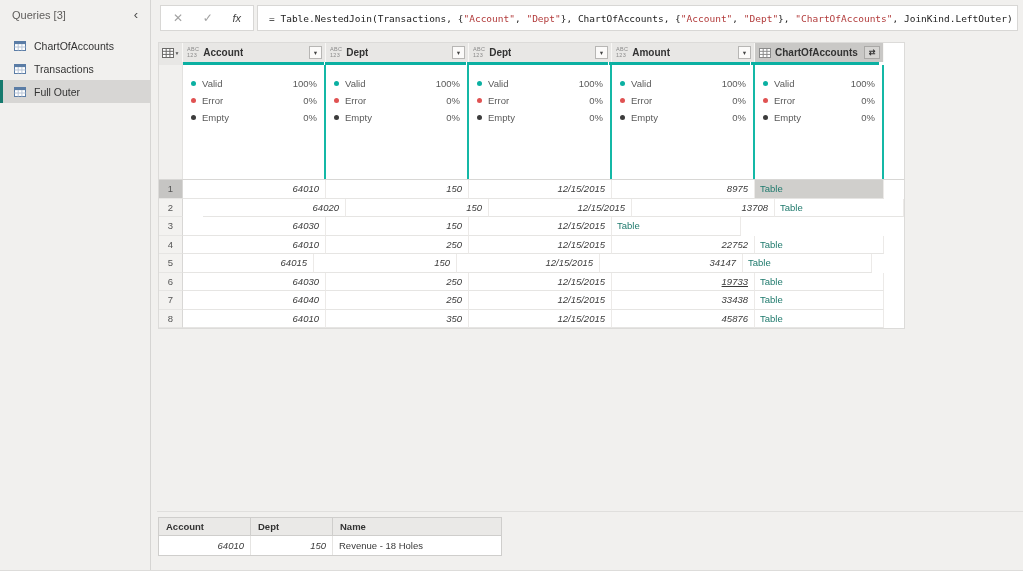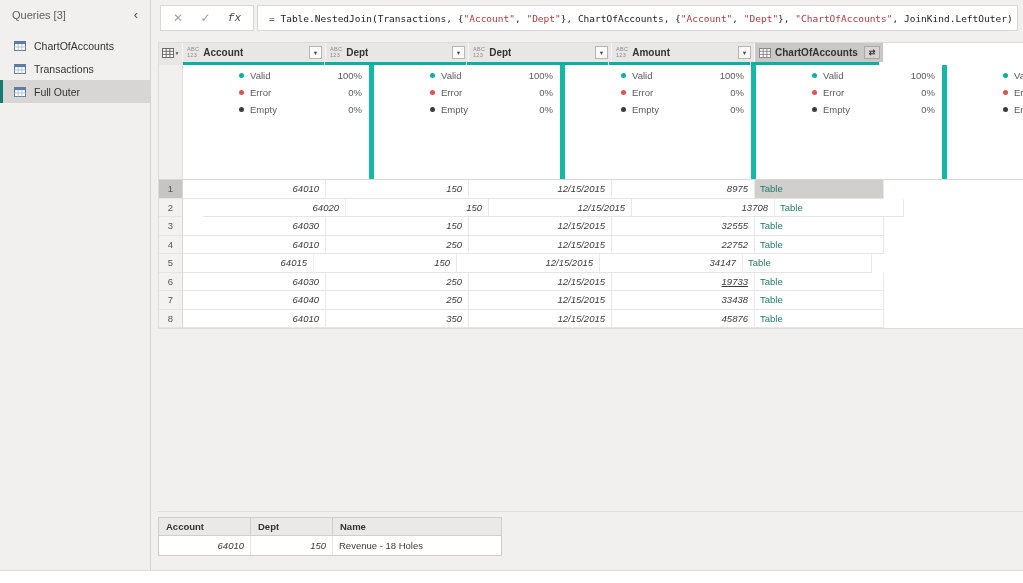--- a/index.html
+++ b/index.html
@@ -17,21 +17,21 @@
   .sb-item svg { flex:0 0 auto; }
 
   
   .main { position:absolute; left:157px; top:0; right:0; height:570px; }
 
   
   .formula-bar { position:absolute; left:3px; top:5px; right:5px; height:26px; display:flex; }
   .fx-buttons { width:94px; background:#fff; border:1px solid #d8d7d5; display:flex; align-items:center; justify-content:space-between; padding:0 12px; margin-right:3px; }
   .fx-x { color:#a2a2a2; font-size:12px; cursor:pointer; }
   .fx-check { color:#a2a2a2; font-size:12px; cursor:pointer; }
-  .fx-fx { color:#444; font-size:11px; font-style:italic; font-family:Liberation Mono, monospace; cursor:pointer; }
+  .fx-fx { color:#444; font-size:11px; font-style:italic; font-family:Liberation Sans, sans-serif; cursor:pointer; }
   .formula-input { flex:1; background:#fff; border:1px solid #d8d7d5; display:flex; align-items:center; padding:0 11px; font-family:"DejaVu Sans Mono","Liberation Mono",monospace; font-size:9.5px; color:#222; white-space:pre; overflow:hidden; }
   .formula-input .str { color:#b23b3b; }
 
   
   .grid { position:absolute; left:1px; top:42px; border:1px solid #dcdbd9; background:#fff; }
   .g-header { display:flex; height:19px; }
   .g-corner { width:24px; background:#e8e7e5; border-right:1px solid #f8f7f5; display:flex; align-items:center; justify-content:center; gap:1px; cursor:pointer; }
   .g-corner .dd { font-size:5px; color:#555; }
   .g-hcell { position:relative; background:#e8e7e5; border-right:1px solid #f8f7f5; display:flex; align-items:center; padding:0 20px 0 4px; font-size:10px; font-weight:600; color:#333; cursor:pointer; overflow:hidden; }
   .g-hcell.selcol { background:#c9c8c6; font-weight:700; }
@@ -40,21 +40,21 @@
   .fbtn { position:absolute; right:3px; top:3px; width:13px; height:13px; background:#fbfaf9; border:1px solid #b7b6b4; display:flex; align-items:center; justify-content:center; font-size:5.5px; color:#444; cursor:pointer; }
   .ebtn { position:absolute; right:3px; top:3px; width:16px; height:13px; background:#d6d5d3; border:1px solid #a9a8a6; display:flex; align-items:center; justify-content:center; font-size:8px; color:#333; cursor:pointer; }
   .hicon-table { margin-right:4px; display:flex; }
 
   .g-quality { display:flex; height:3px; background:#fff; }
   .g-quality .q-gut { width:24px; background:#e8e7e5; }
   .q-seg { background:#0bb0a2; border-right:1px solid #fff; }
 
   .g-stats { display:flex; height:115px; border-bottom:1px solid #d8d7d5; }
   .g-stats .s-gut { width:24px; background:#f1f0ee; border-right:1px solid #e3e2e0; }
-  .scell { background:#fff; border-right:5px solid #14b8a6; padding:2px 7px 0 8px;margin-left:48px; }
+  .scell { background:#fff; border-right:2px solid #14b8a6; padding:10px 7px 0 8px; }
   .stat-line { display:flex; align-items:center; height:17px; font-size:9.5px; color:#5a5a5a; }
   .dot { width:5px; height:5px; border-radius:50%; margin-right:6px; flex:0 0 auto; }
   .stat-label { flex:1; }
 
   .g-row { display:flex; height:18.5px; }
   .g-gut { width:24px; background:#f3f2f0; border-right:1px solid #d8d7d5; border-bottom:1px solid #e6e5e3; display:flex; align-items:center; justify-content:center; font-size:9.5px; color:#555; cursor:pointer; }
   .g-gut.sel { background:#c6c5c3; }
   .g-cell { background:#fff; border-right:1px solid #eceae8; border-bottom:1px solid #e6e5e3; font-size:9.5px; color:#3a3a3a; display:flex; align-items:center; overflow:hidden; cursor:pointer; }
   .g-cell.num { justify-content:flex-end; padding-right:6px; font-style:italic; }
   .g-cell.link { padding-left:5px; color:#1f7a6d; }
@@ -297,21 +297,20 @@
           <div class="g-cell num" style="width: 143px;">150</div>
           <div class="g-cell num" style="width: 143px;">12/15/2015</div>
           <div class="g-cell num" style="width: 143px;">13708</div>
           <div class="g-cell link" style="width: 129px;">Table</div>
         </div>
         <div class="g-row">
           <div class="g-gut">3</div>
           <div class="g-cell num" style="width: 143px;">64030</div>
           <div class="g-cell num" style="width: 143px;">150</div>
           <div class="g-cell num" style="width: 143px;">12/15/2015</div>
-          <div class="g-cell num" style="width: 143px;">32555</div>
           <div class="g-cell link" style="width: 129px;">Table</div>
         </div>
         <div class="g-row">
           <div class="g-gut">4</div>
           <div class="g-cell num" style="width: 143px;">64010</div>
           <div class="g-cell num" style="width: 143px;">250</div>
           <div class="g-cell num" style="width: 143px;">12/15/2015</div>
           <div class="g-cell num" style="width: 143px;">22752</div>
           <div class="g-cell link" style="width: 129px;">Table</div>
         </div>

